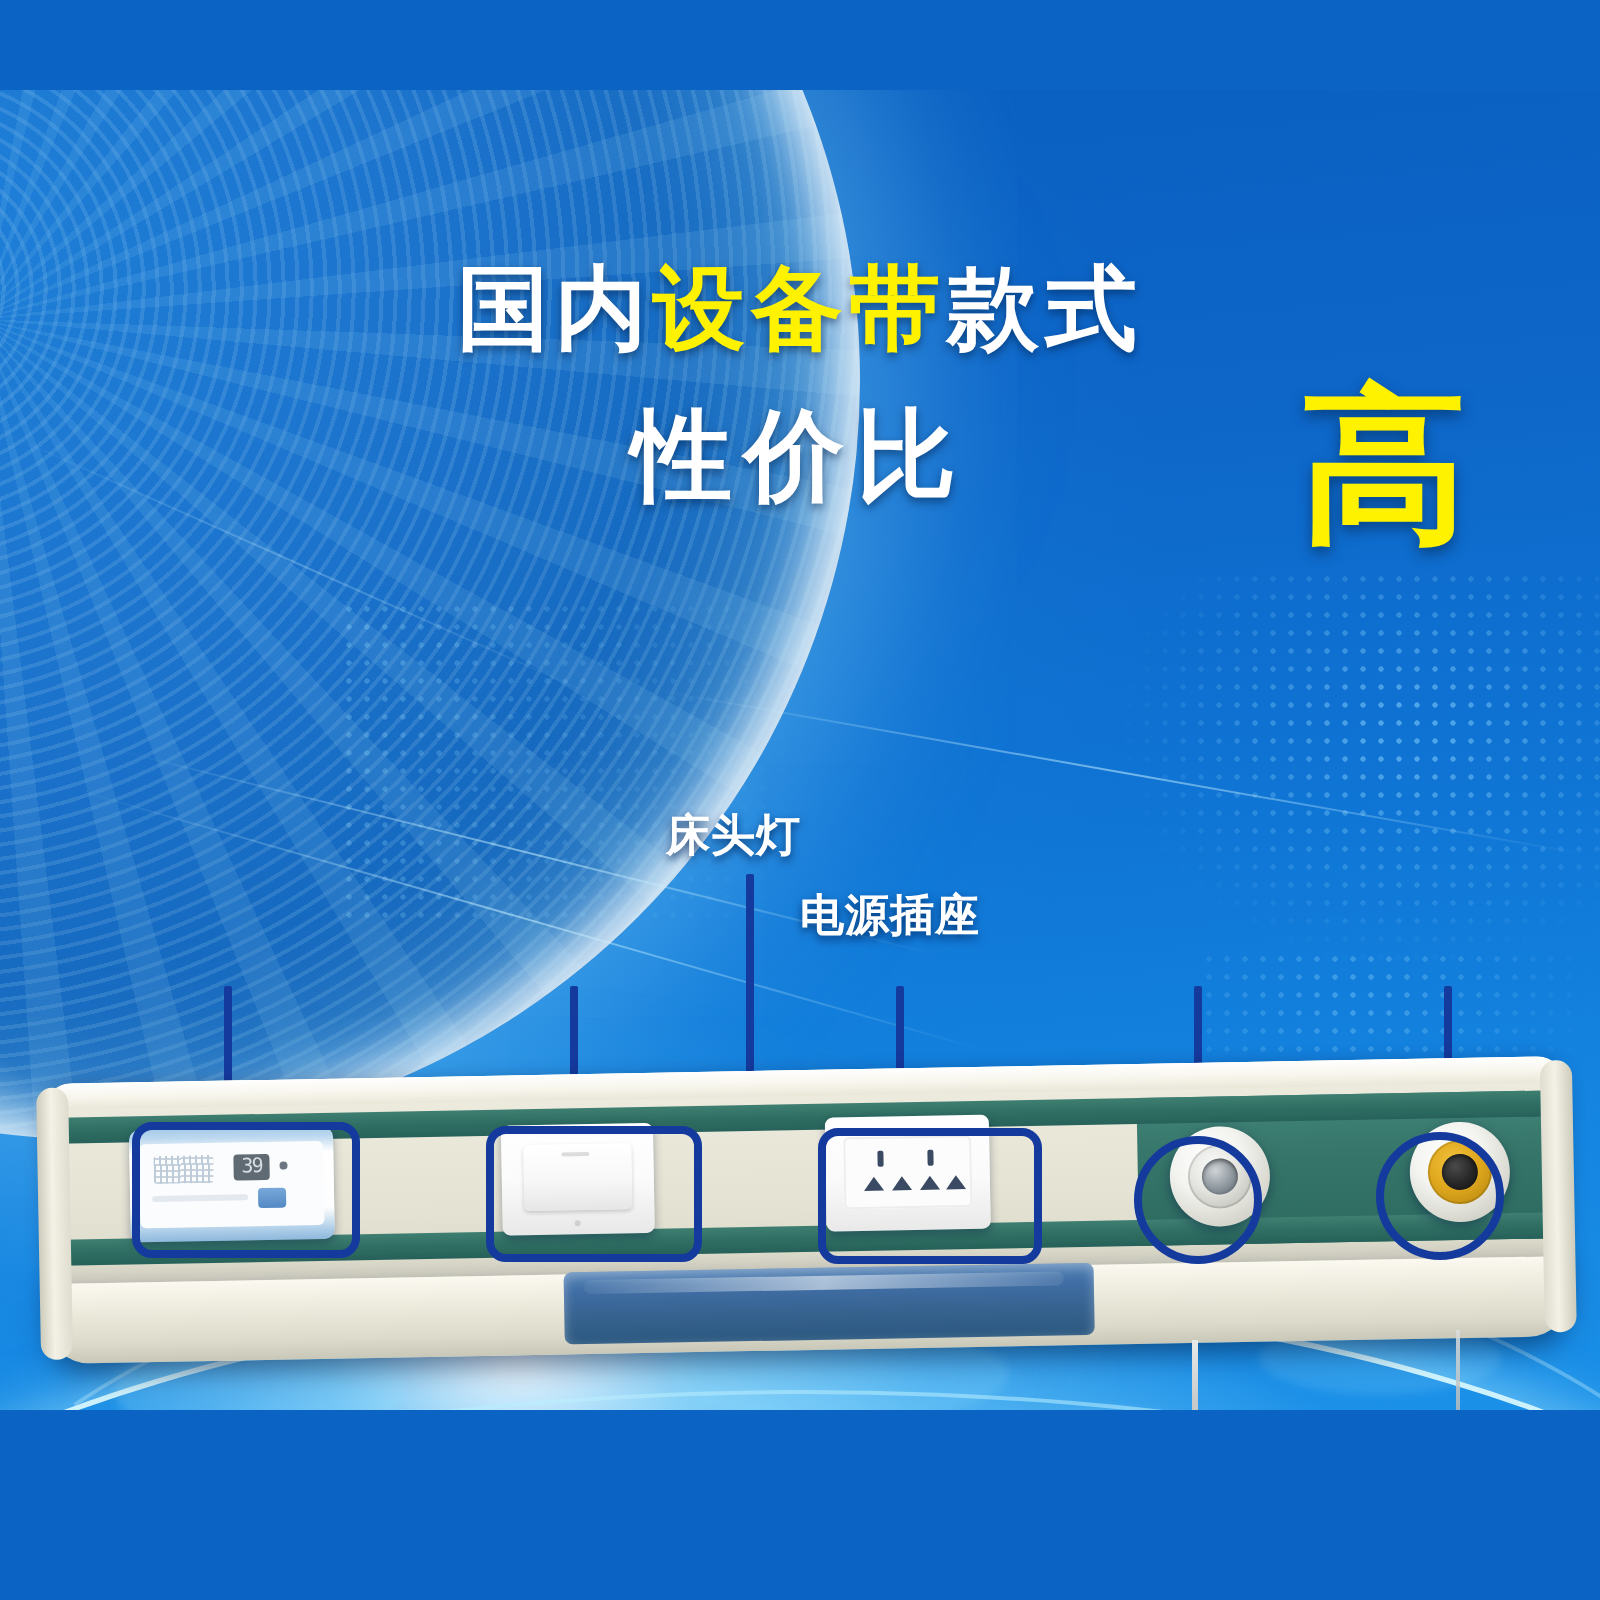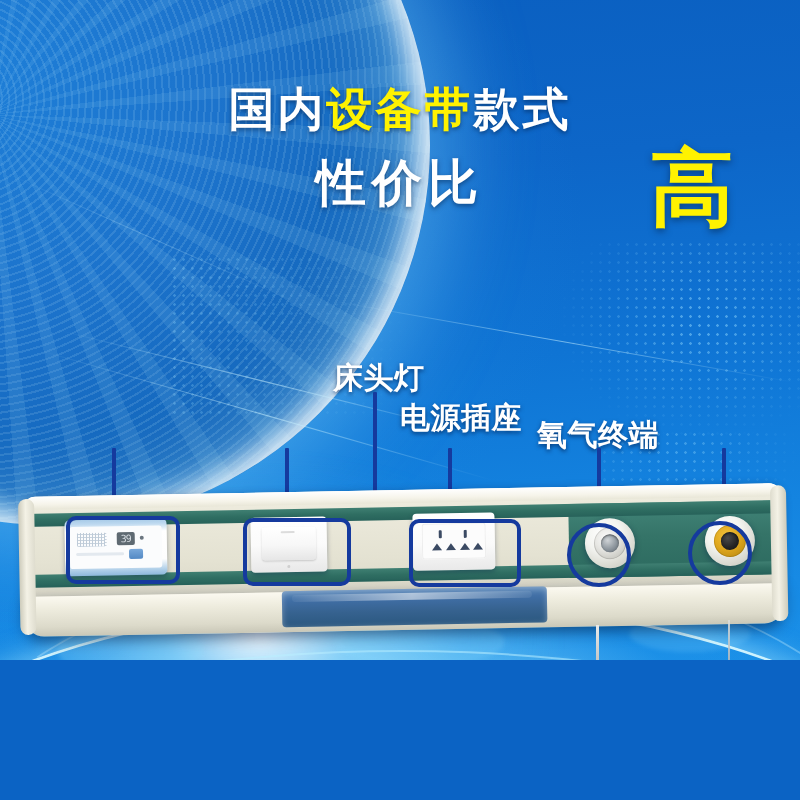--- a/index.html
+++ b/index.html
@@ -8,20 +8,21 @@
     width:800px;height:800px;overflow:hidden;
     font-family:"Liberation Sans","DejaVu Sans",sans-serif;
     background:#0b63c4;
   }
   #poster{
     position:relative;width:800px;height:660px;overflow:hidden;
     background:
       radial-gradient(ellipse 700px 260px at 48% 108%, rgba(255,255,255,.95) 0%, rgba(150,225,255,.55) 18%, rgba(40,150,230,.15) 45%, rgba(0,0,0,0) 70%),
       radial-gradient(ellipse 900px 620px at -8% 34%, rgba(120,205,255,.55) 0%, rgba(40,140,225,.25) 42%, rgba(0,0,0,0) 72%),
       linear-gradient(175deg,#0a5fc0 0%,#0d66c8 28%,#0f74d4 55%,#1484e0 78%,#1a90e8 100%);
+    margin-top: 45px;
   }
 
   
   .globe{
     position:absolute;left:-330px;top:-235px;width:760px;height:760px;border-radius:50%;
     background:
       radial-gradient(circle at 74% 52%, rgba(255,255,255,0) 58%, rgba(180,235,255,.85) 70%, rgba(120,210,255,.30) 76%, rgba(0,0,0,0) 82%),
       radial-gradient(circle at 40% 40%, #1e7fd8 0%, #1c73cc 38%, #1569bf 62%, #0d59ad 82%, rgba(12,85,170,0) 100%);
     box-shadow:0 0 80px 24px rgba(130,215,255,.38);
     filter:blur(.2px);
@@ -78,21 +79,21 @@
   .hl-row1{font-size:46px;font-weight:bold;letter-spacing:3px;line-height:1;
     text-shadow:0 2px 4px rgba(0,30,70,.55);}
   .hl-row1 .w{color:#ffffff;}
   .hl-row1 .y{color:#fff200;}
   .hl-row2{margin-top:26px;font-size:50px;font-weight:bold;letter-spacing:6px;color:#ffffff;line-height:1;
     text-shadow:0 2px 5px rgba(0,30,70,.55);}
   .hl-big{position:absolute;left:650px;top:146px;font-size:84px;font-weight:bold;color:#fff200;line-height:1;
     text-shadow:0 3px 7px rgba(0,25,60,.5);}
 
   
-  .lbl{position:absolute;color:#ffffff;font-weight:bold;font-size:30px;white-space:nowrap;
+  .lbl{position:absolute;color:#ffffff;font-weight:bold;font-size:22px;white-space:nowrap;
        text-shadow:0 2px 4px rgba(0,35,85,.75);letter-spacing:.5px;}
   .vline{position:absolute;width:4px;background:#153a9e;border-radius:1px;}
 
   
   .panel{
     position:absolute;left:22px;top:497px;width:760px;height:140px;
     transform:rotate(-1.05deg);transform-origin:0 0;
   }
   .panel-body{
     position:absolute;left:0;top:0;width:760px;height:108px;border-radius:14px 14px 6px 6px;
@@ -227,21 +228,20 @@
   <div class="vline" style="left:112px;top:448px;height:72px;"></div>
 
   <div class="vline" style="left:285px;top:448px;height:72px;"></div>
 
   <div class="lbl" style="left:333px;top:358px;">床头灯</div>
   <div class="vline" style="left:373px;top:392px;height:208px;"></div>
 
   <div class="lbl" style="left:400px;top:398px;">电源插座</div>
   <div class="vline" style="left:448px;top:448px;height:72px;"></div>
 
-  <div class="lbl" style="left:537px;top:415px;">氧气终端</div>
   <div class="vline" style="left:597px;top:448px;height:92px;"></div>
 
   <div class="vline" style="left:722px;top:448px;height:92px;"></div>
 
   <div class="panel">
     <div class="panel-body"></div>
     <div class="panel-top-edge"></div>
     <div class="panel-right-teal"></div>
     <div class="band band-top"></div>
     <div class="band band-bot"></div>

